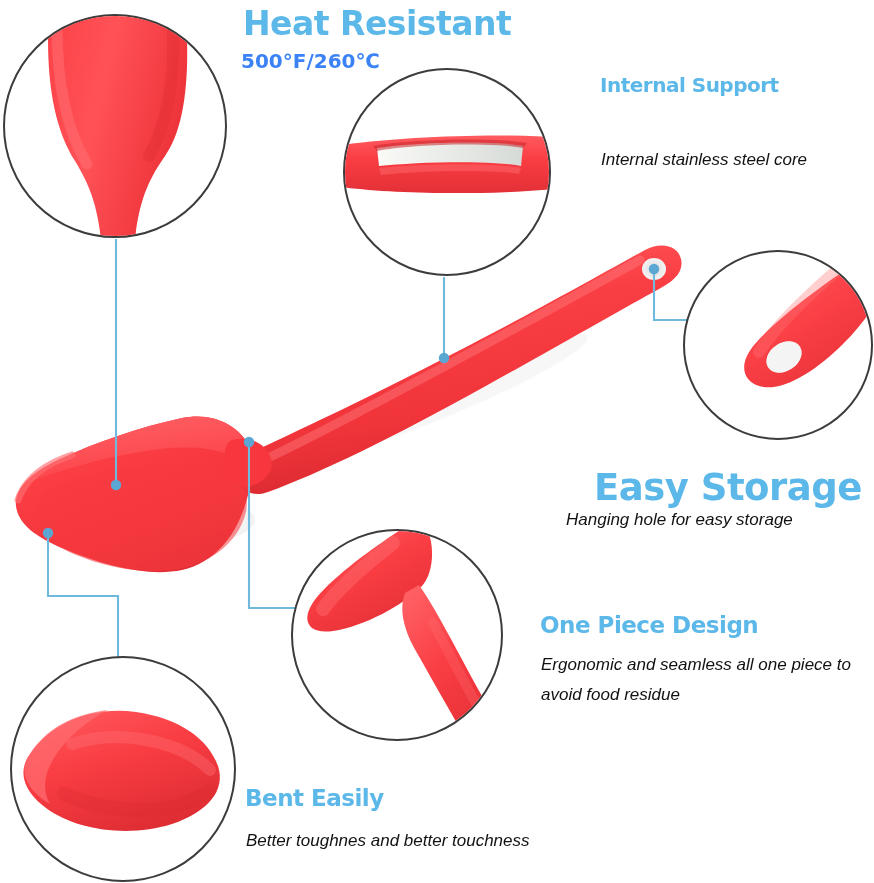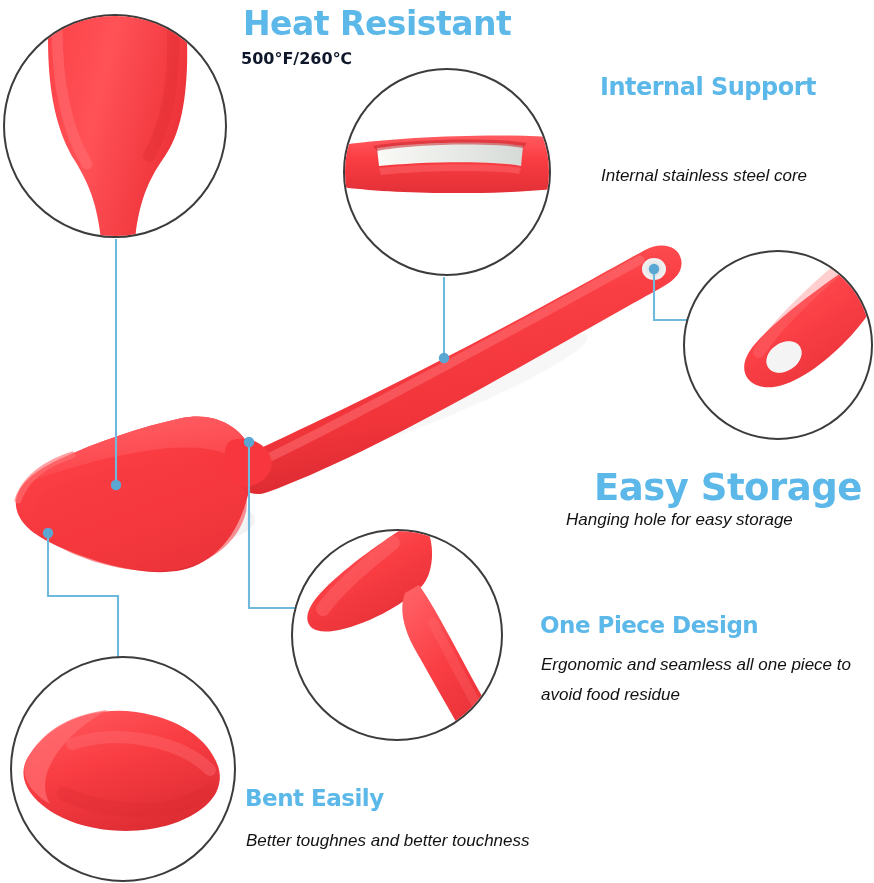--- a/index.html
+++ b/index.html
@@ -33,37 +33,37 @@
     position: absolute;
     color: #121212;
     font-style: italic;
     font-family: "Liberation Sans", sans-serif;
     font-size: 17px;
     line-height: 1.75;
     white-space: nowrap;
   }
   .temp-line {
     position: absolute;
-    color: #0f172a;
+    color: #3b82f6;
     font-weight: bold;
-    font-size: 16px;
+    font-size: 20px;
     font-family: "DejaVu Sans", sans-serif;
     letter-spacing: 0px;
     white-space: nowrap;
   }
 
   
   #t-heat      { left: 243px; top:   6px; font-size: 33px; }
-  #t-internal  { left: 600px; top:  74px; font-size: 24px; }
+  #t-internal  { left: 600px; top:  74px; font-size: 20px; }
   #t-storage   { left: 594px; top: 467px; font-size: 37px; }
   #t-onepiece  { left: 540px; top: 613px; font-size: 23px; }
   #t-bent      { left: 245px; top: 786px; font-size: 23px; }
 
   #s-temp      { left: 241px; top:  49px; }
-  #s-internal1 { left: 601px; top: 145px; margin-top: 16px; }
+  #s-internal1 { left: 601px; top: 145px; }
   #s-internal2 { left: 601px; top: 180px; }
   #s-storage   { left: 566px; top: 505px; }
   #s-onepiece1 { left: 541px; top: 650px; }
   #s-onepiece2 { left: 541px; top: 680px; }
   #s-bent      { left: 246px; top: 826px; }
 
   
   .callout {
     position: absolute;
     border-radius: 50%;

